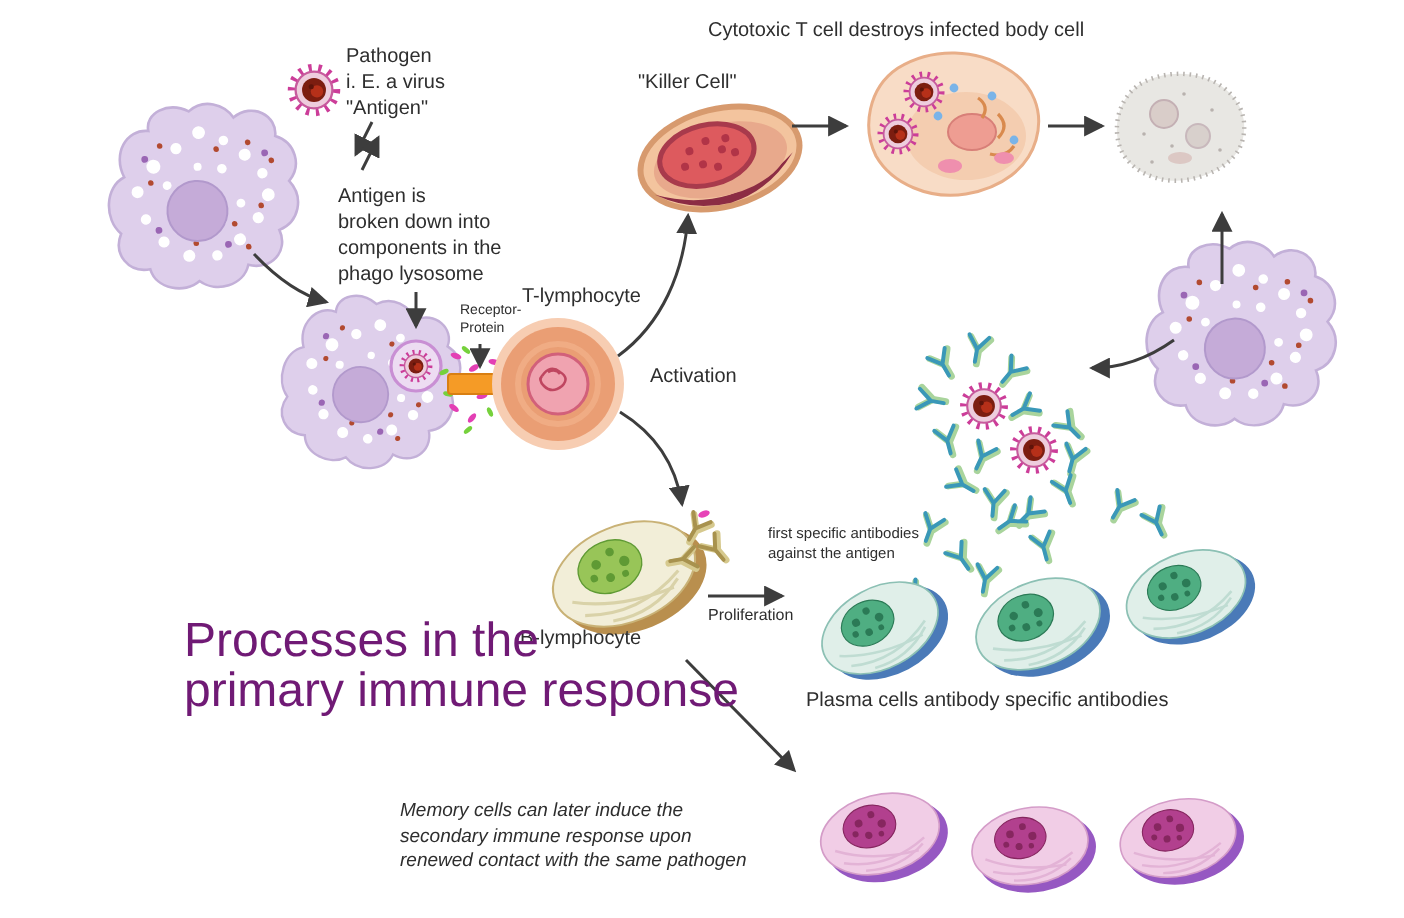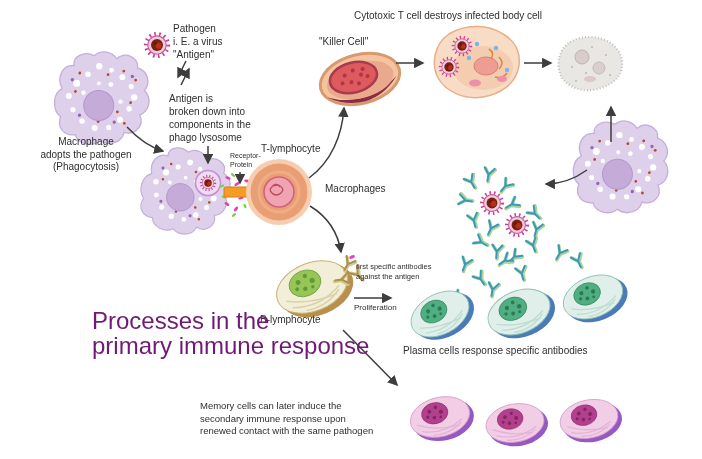--- a/index.html
+++ b/index.html
@@ -2,23 +2,23 @@
 <html><head>
 <meta charset="utf-8">
 <style>
   html,body{margin:0;padding:0;background:#fff;}
   .canvas{position:relative;width:702px;height:459px;background:#ffffff;overflow:hidden;
           font-family:"Liberation Sans", sans-serif;}
   .art{position:absolute;left:0;top:0;}
   .lbl{position:absolute;font-size:10px;line-height:13px;color:#2e2e2e;white-space:pre-line;}
   .lbl.c{text-align:center;}
   .lbl.tiny{font-size:7px;line-height:8.5px;}
-  .lbl.sm{font-size:7.5px;line-height:9.5px;}
+  .lbl.sm{font-size:7.5px;line-height:9.5px;margin-left:28px;}
   .lbl.sm2{font-size:8px;line-height:10px;}
-  .lbl.mem{font-size:9.5px;line-height:12.5px;}
+  .lbl.mem{font-size:9.5px;line-height:12.5px;font-style:italic;}
   .title{position:absolute;font-size:24px;line-height:25px;color:#701a75;white-space:pre-line;}
 </style>
 </head>
 <body>
 
 <div class="canvas">
 
 <svg class="art" width="702" height="459" viewBox="0 0 702 459">
   <defs>
     <marker id="ah" viewBox="0 0 10 10" refX="8.5" refY="5" markerWidth="7" markerHeight="7" orient="auto-start-reverse">
@@ -345,33 +345,30 @@
   </g>
 </svg>
 
 <div class="lbl" style="left:173px;top:22px">Pathogen
 i. E. a virus
 "Antigen"</div>
 <div class="lbl" style="left:169px;top:92px">Antigen is
 broken down into
 components in the
 phago lysosome</div>
-<div class="lbl c" style="left:30px;top:136px;width:112px;line-height:12.5px">Macrophage
-adopts the pathogen
-(Phagocytosis)</div>
 <div class="lbl tiny" style="left:230px;top:152px">Receptor-
 Protein</div>
 <div class="lbl" style="left:261px;top:142px">T-lymphocyte</div>
-<div class="lbl" style="left:325px;top:182px">Macrophages</div>
+<div class="lbl" style="left:325px;top:182px">Activation</div>
 <div class="lbl" style="left:354px;top:9px">Cytotoxic T cell destroys infected body cell</div>
 <div class="lbl" style="left:319px;top:35px">"Killer Cell"</div>
 <div class="lbl sm" style="left:356px;top:262px">first specific antibodies
 against the antigen</div>
 <div class="lbl sm2" style="left:354px;top:303px">Proliferation</div>
 <div class="lbl" style="left:260px;top:313px">B-lymphocyte</div>
-<div class="lbl" style="left:403px;top:344px">Plasma cells response specific antibodies</div>
+<div class="lbl" style="left:403px;top:344px">Plasma cells antibody specific antibodies</div>
 <div class="lbl mem" style="left:200px;top:400px">Memory cells can later induce the
 secondary immune response upon
 renewed contact with the same pathogen</div>
 <div class="title" style="left:92px;top:308px">Processes in the
 primary immune response</div>
 
 </div>
 
 </body></html>

